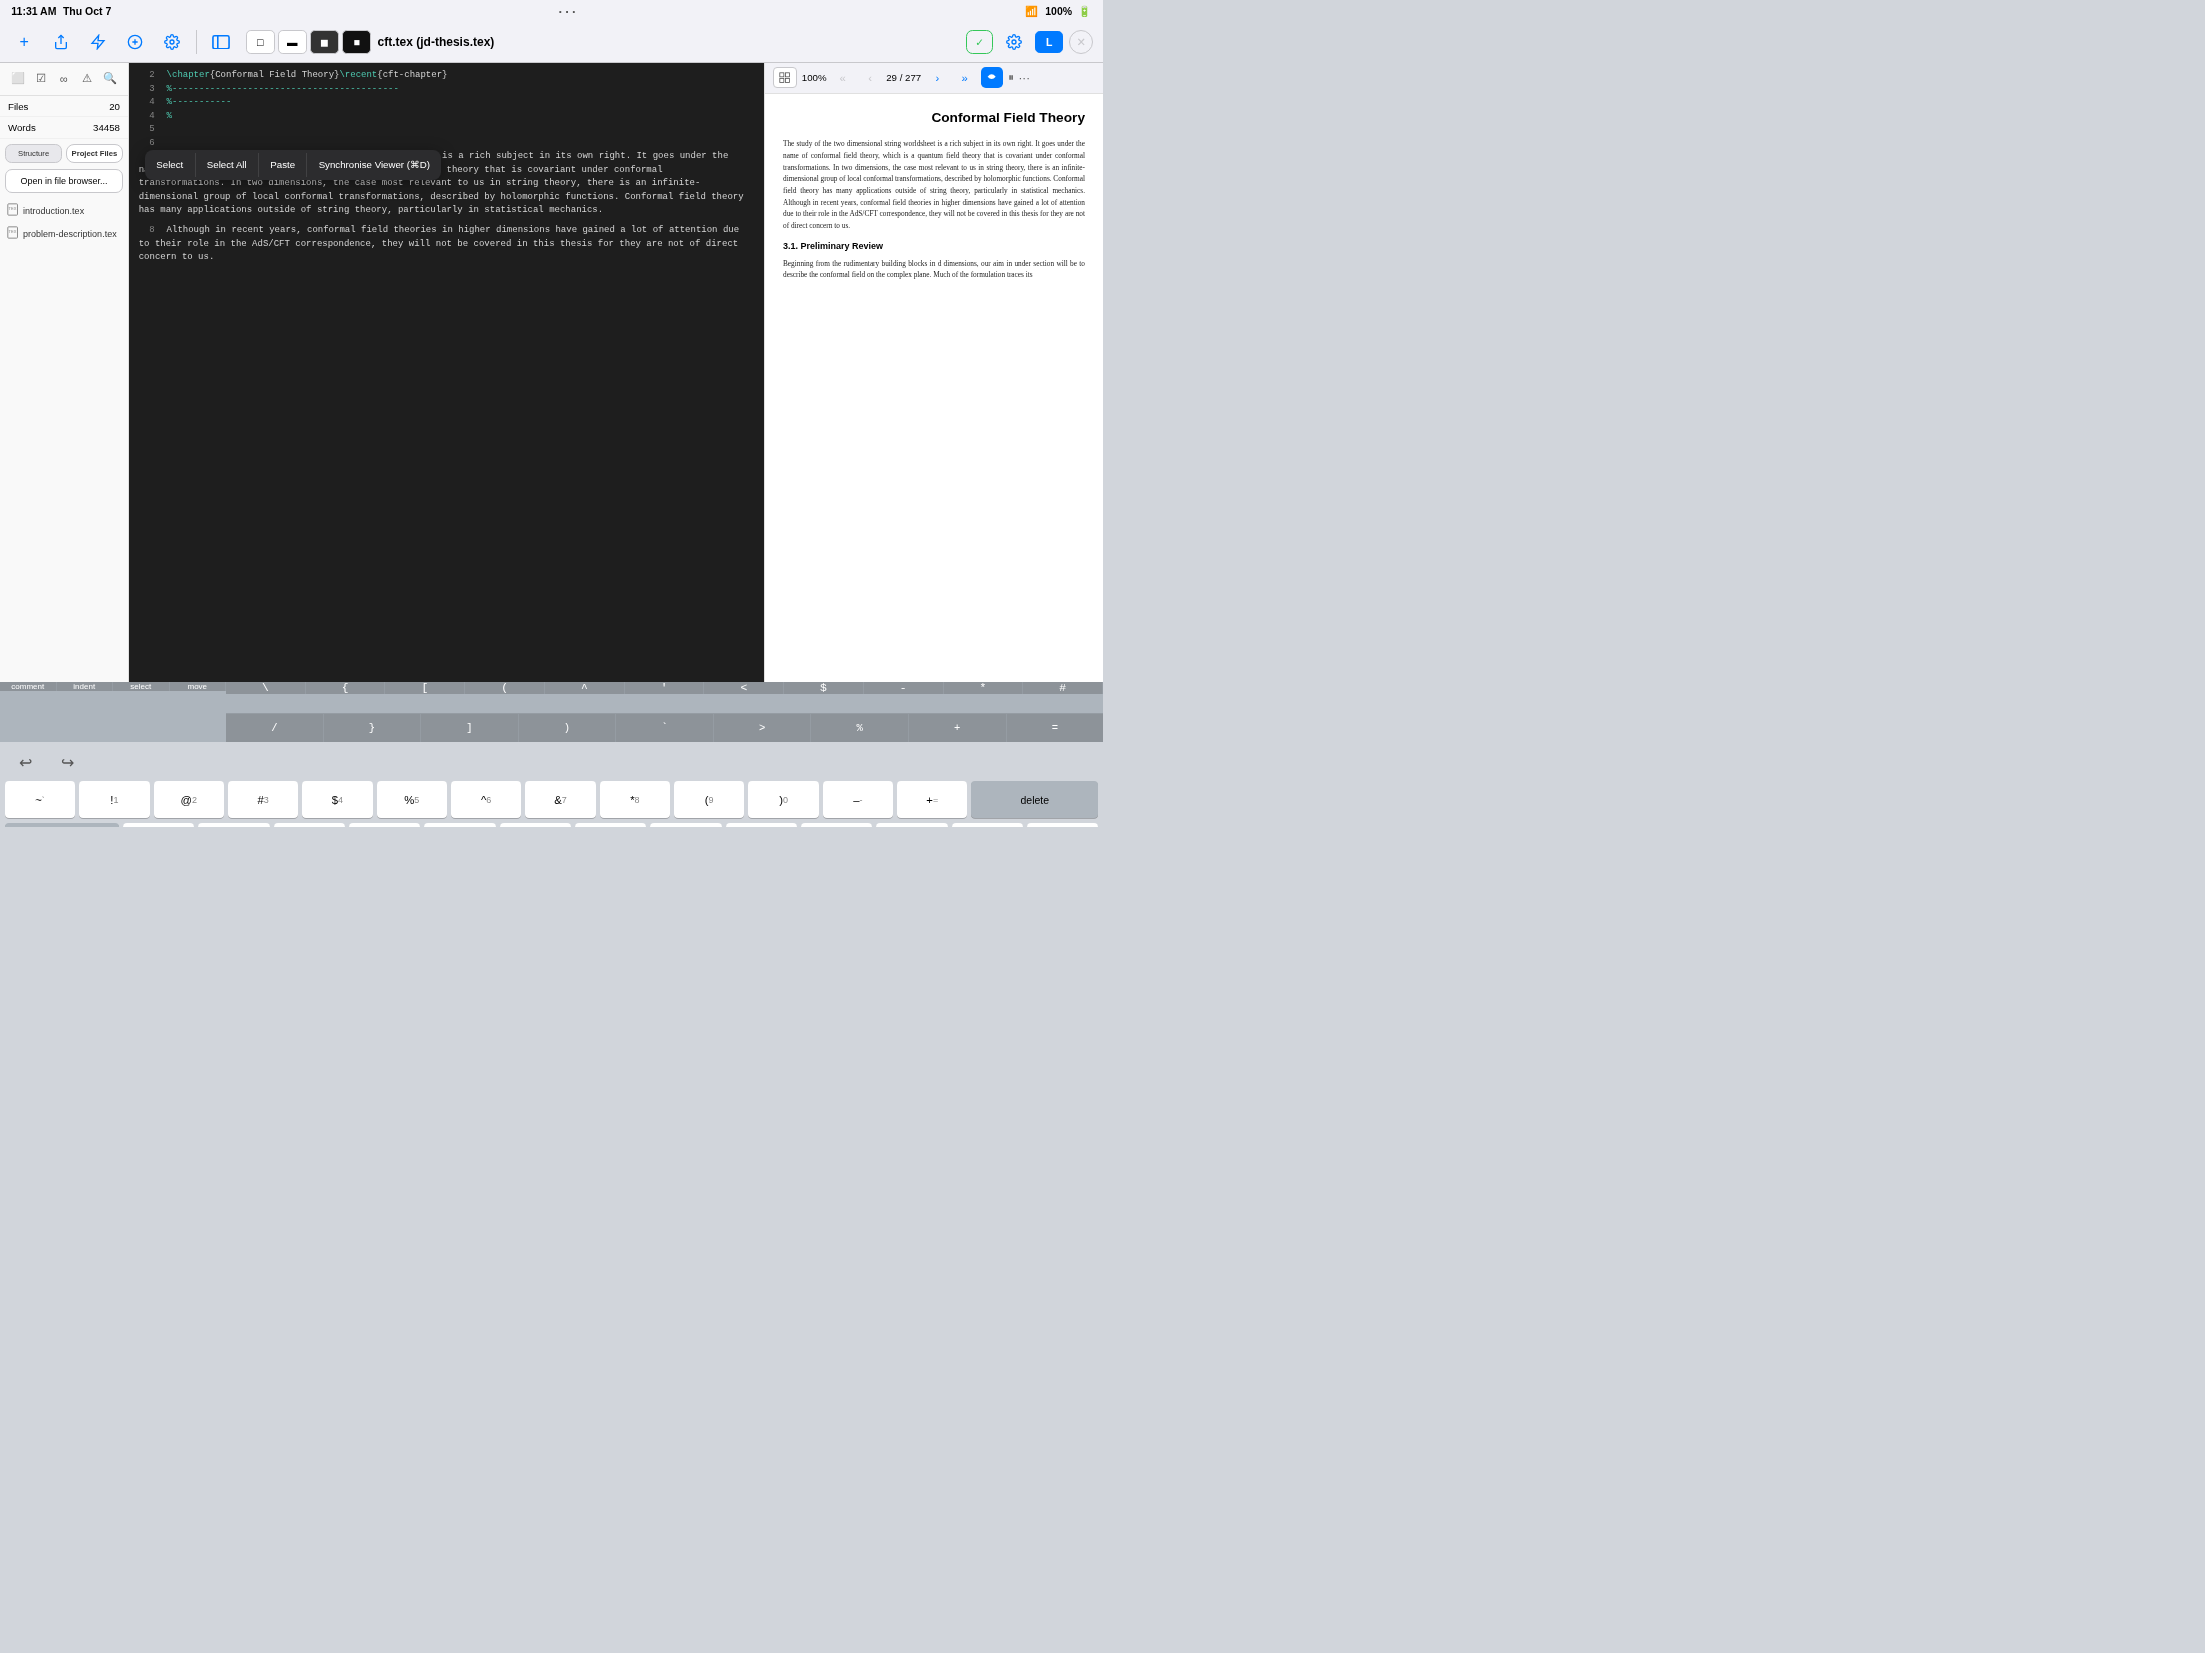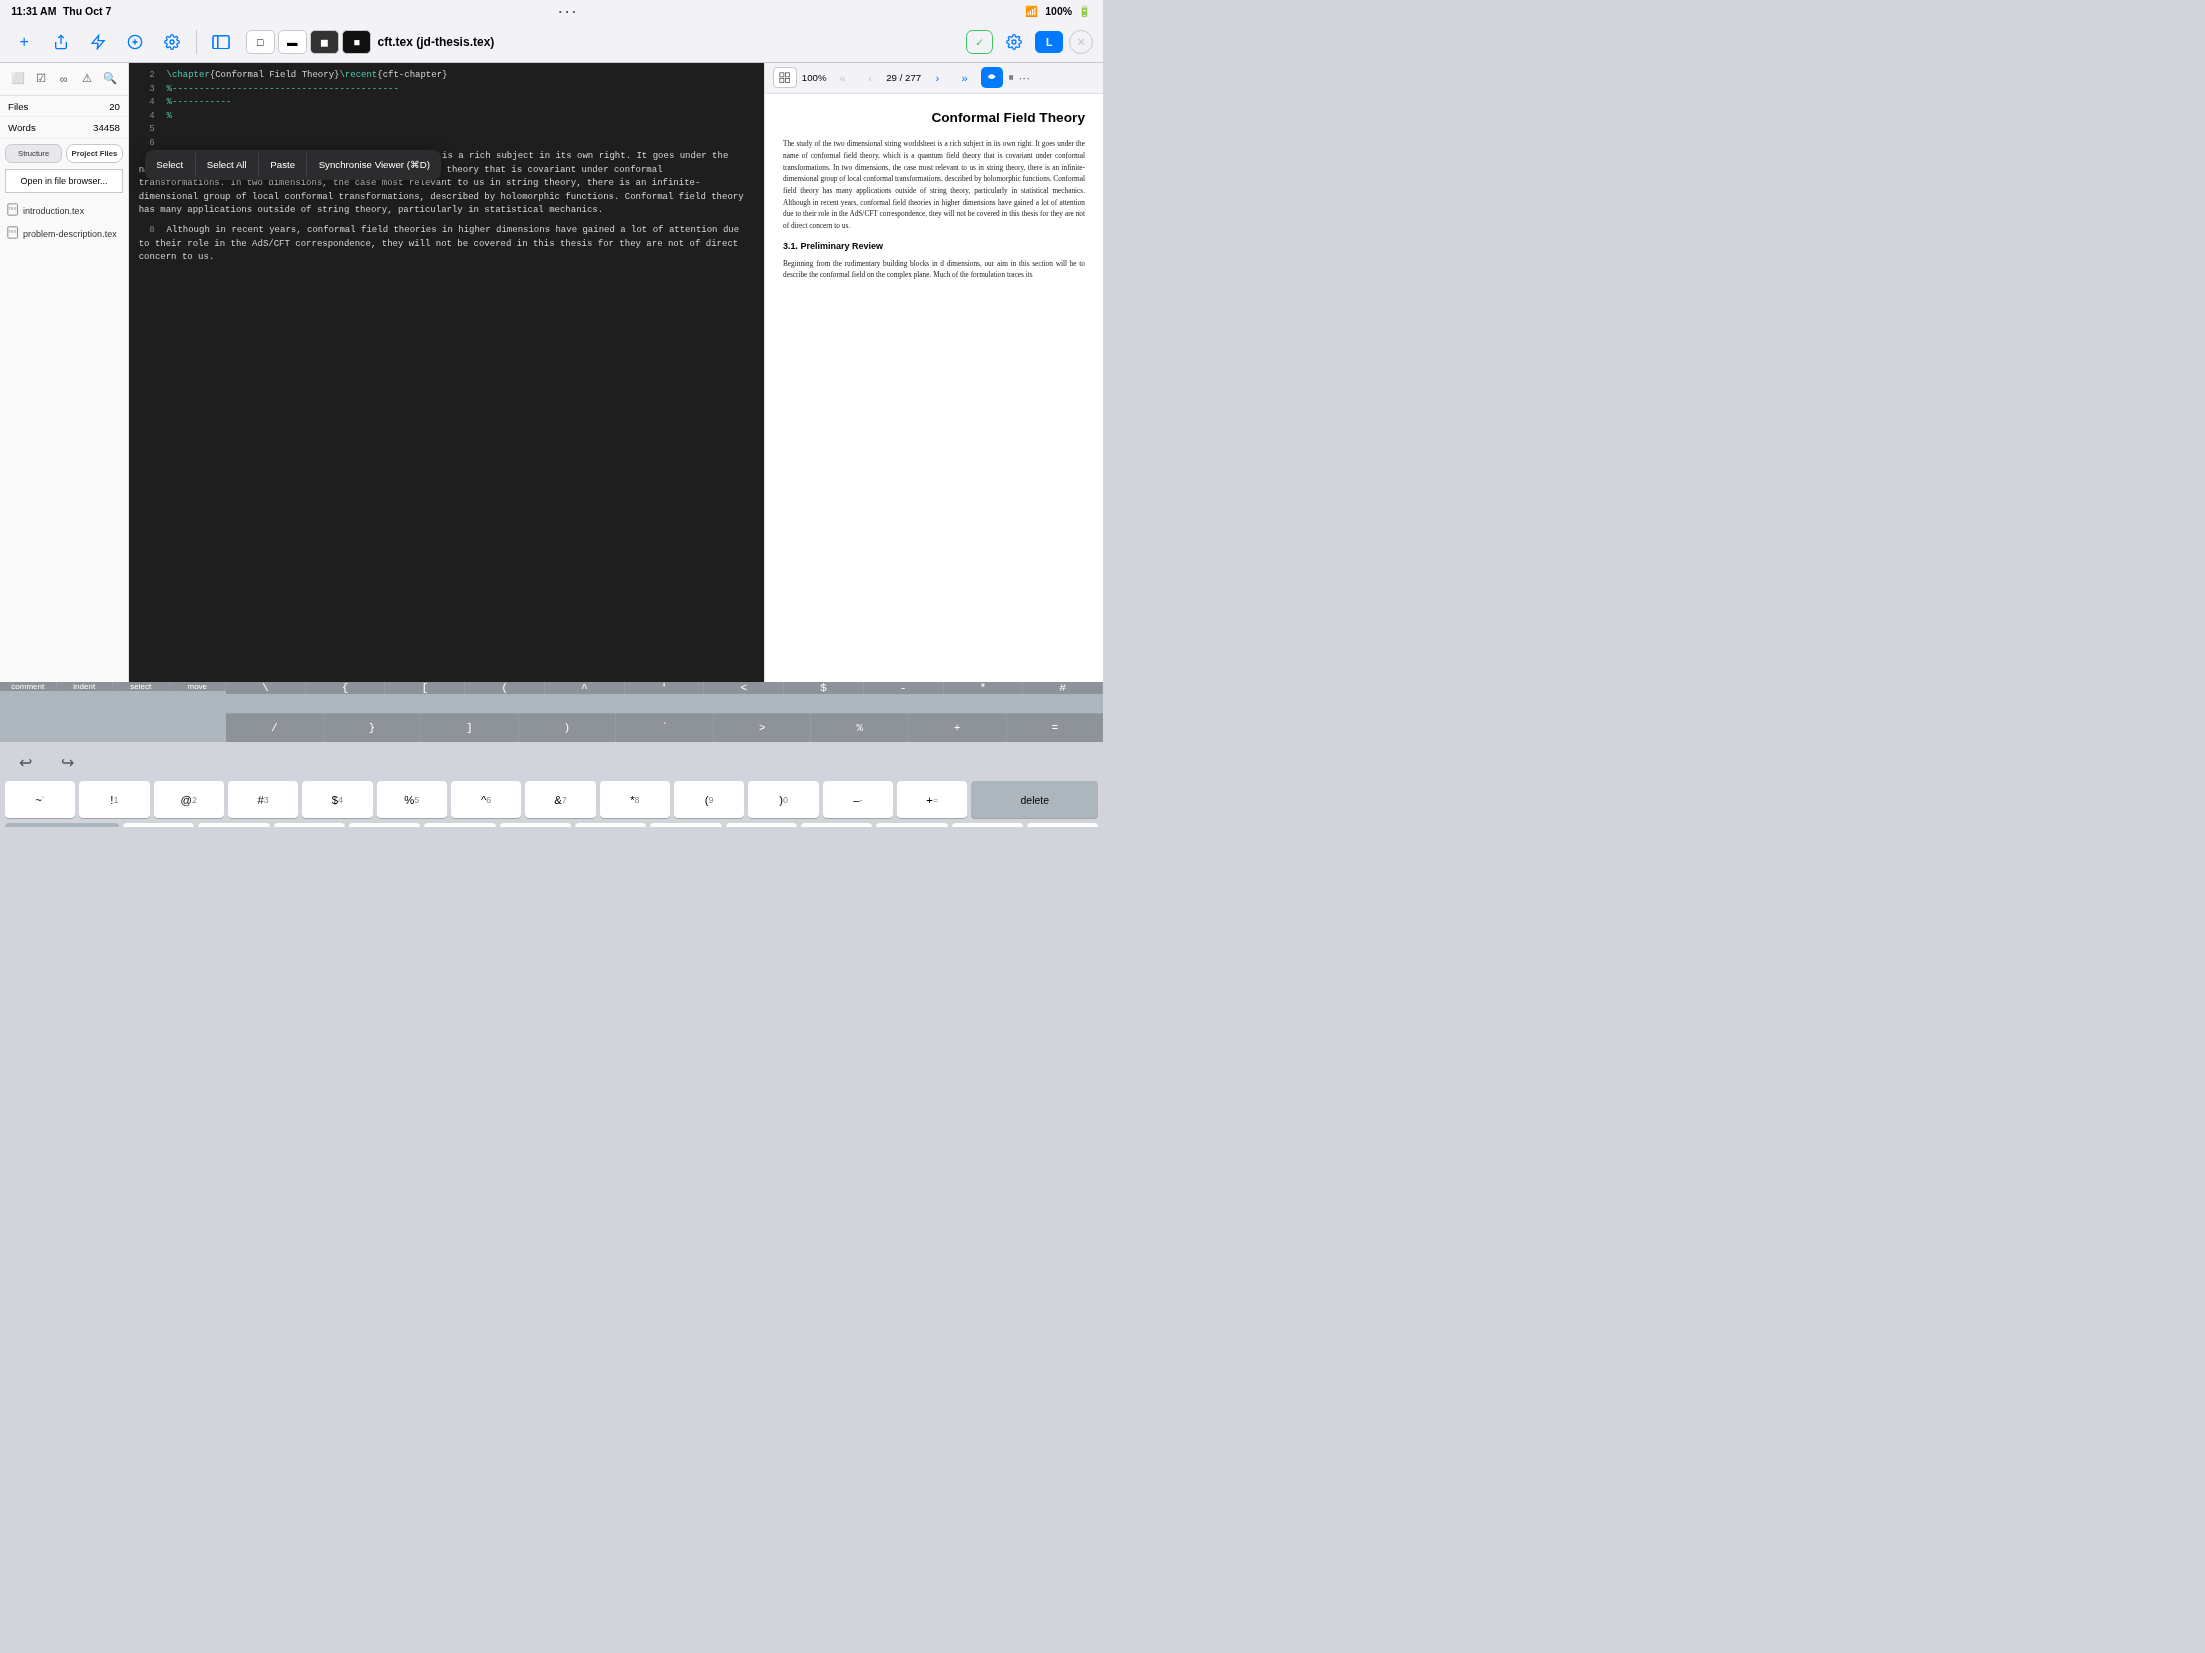--- a/index.html
+++ b/index.html
@@ -123,21 +123,21 @@
       font-weight: 600;
       border-radius: 8px;
     }
 
     .sidebar-open-btn {
       margin: 6.5px 4.8px;
       padding: 5.7px;
       font-size: 9px;
       border: 0.8px solid #c8c8cc;
       background: #fff;
-      border-radius: 0;
+      border-radius: 7px;
       cursor: pointer;
       text-align: center;
       color: #000;
     }
 
     .sidebar-file-item {
       display: flex;
       align-items: center;
       padding: 4px 7px;
       gap: 4.8px;
@@ -651,21 +651,21 @@
             <path d="M2 7 Q7 1 12 7 Q7 13 2 7Z"></path>
           </svg>
       </button>
       <button class="pdf-pause-btn">⏸</button>
       <button class="pdf-more-btn">···</button>
     </div>
     <div class="pdf-content">
       <div class="pdf-chapter-title">Conformal Field Theory</div>
       <p class="pdf-body-text">The study of the two dimensional string worldsheet is a rich subject in its own right. It goes under the name of conformal field theory, which is a quantum field theory that is covariant under conformal transformations. In two dimensions, the case most relevant to us in string theory, there is an infinite-dimensional group of local conformal transformations, described by holomorphic functions. Conformal field theory has many applications outside of string theory, particularly in statistical mechanics. Although in recent years, conformal field theories in higher dimensions have gained a lot of attention due to their role in the AdS/CFT correspondence, they will not be covered in this thesis for they are not of direct concern to us.</p>
       <div class="pdf-section-title">3.1. Preliminary Review</div>
-      <p class="pdf-body-text">Beginning from the rudimentary building blocks in d dimensions, our aim in this section will be to describe the conformal field on the complex plane. Much of the formulation traces its</p>
+      <p class="pdf-body-text">Beginning from the rudimentary building blocks in d dimensions, our aim in under section will be to describe the conformal field on the complex plane. Much of the formulation traces its</p>
     </div>
   </div>
 
 </div>
 
 <div class="special-toolbar">
   <div class="mode-keys">
     <button class="mode-key">comment</button>
     <button class="mode-key">indent</button>
     <button class="mode-key">select</button>

